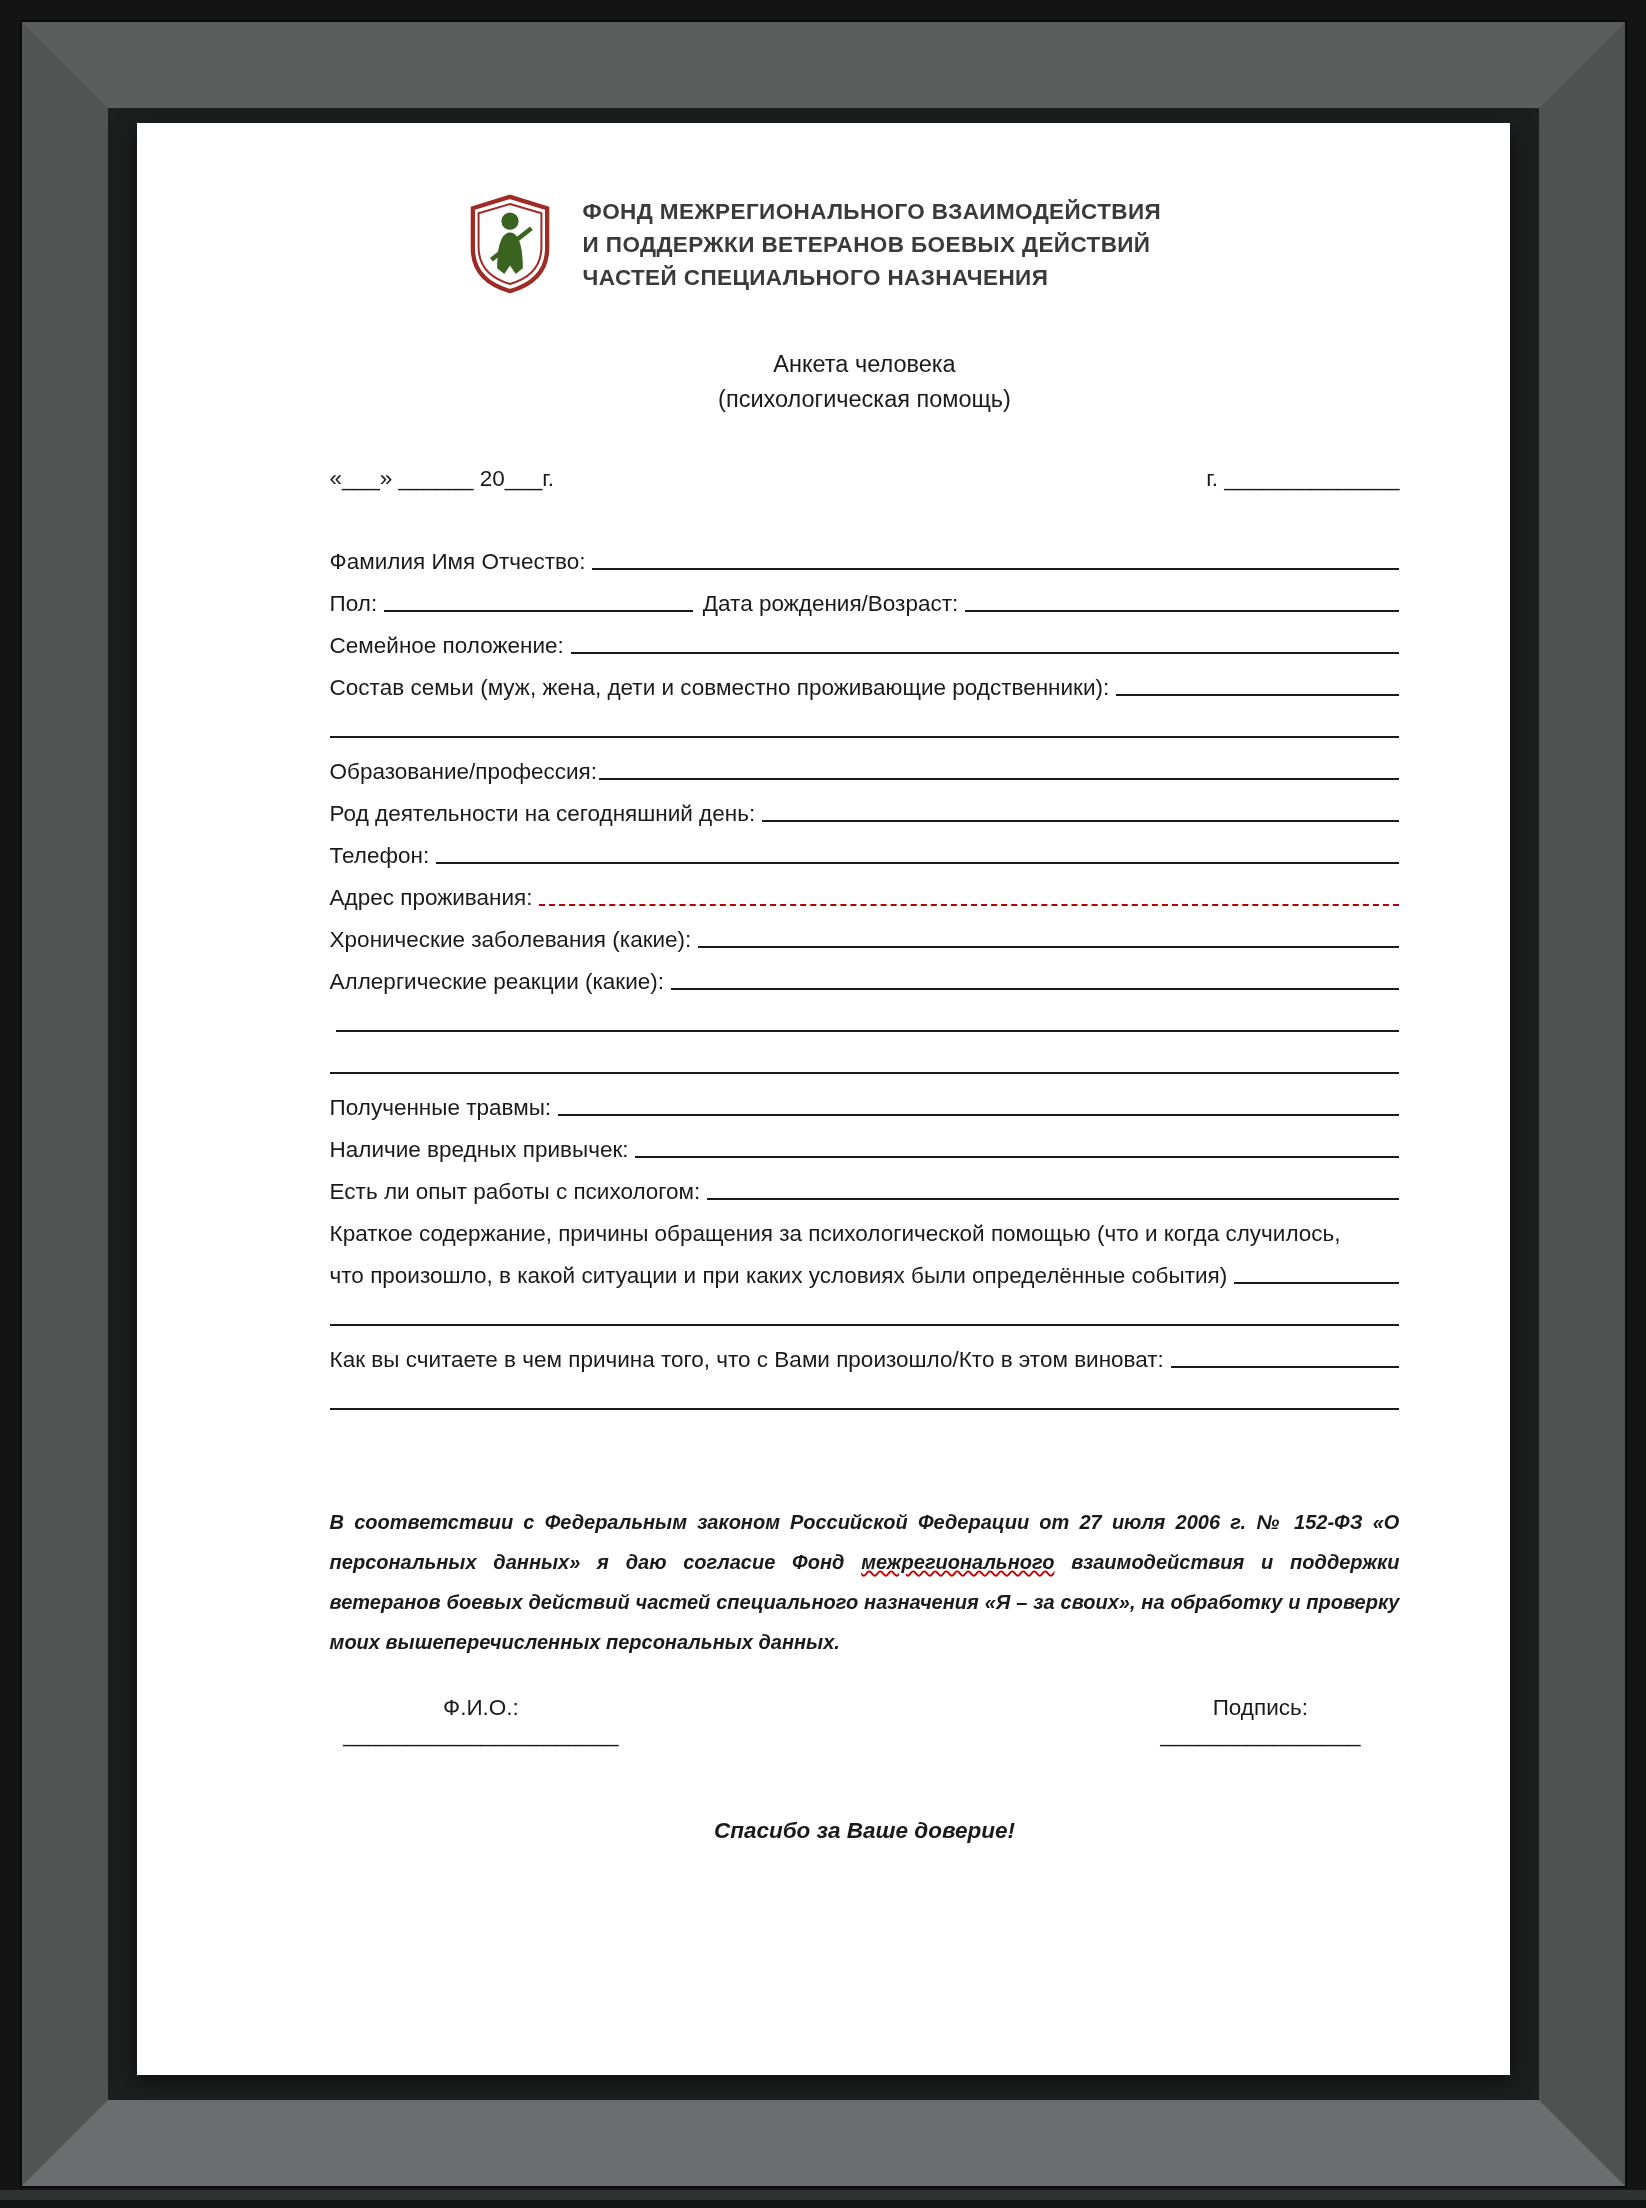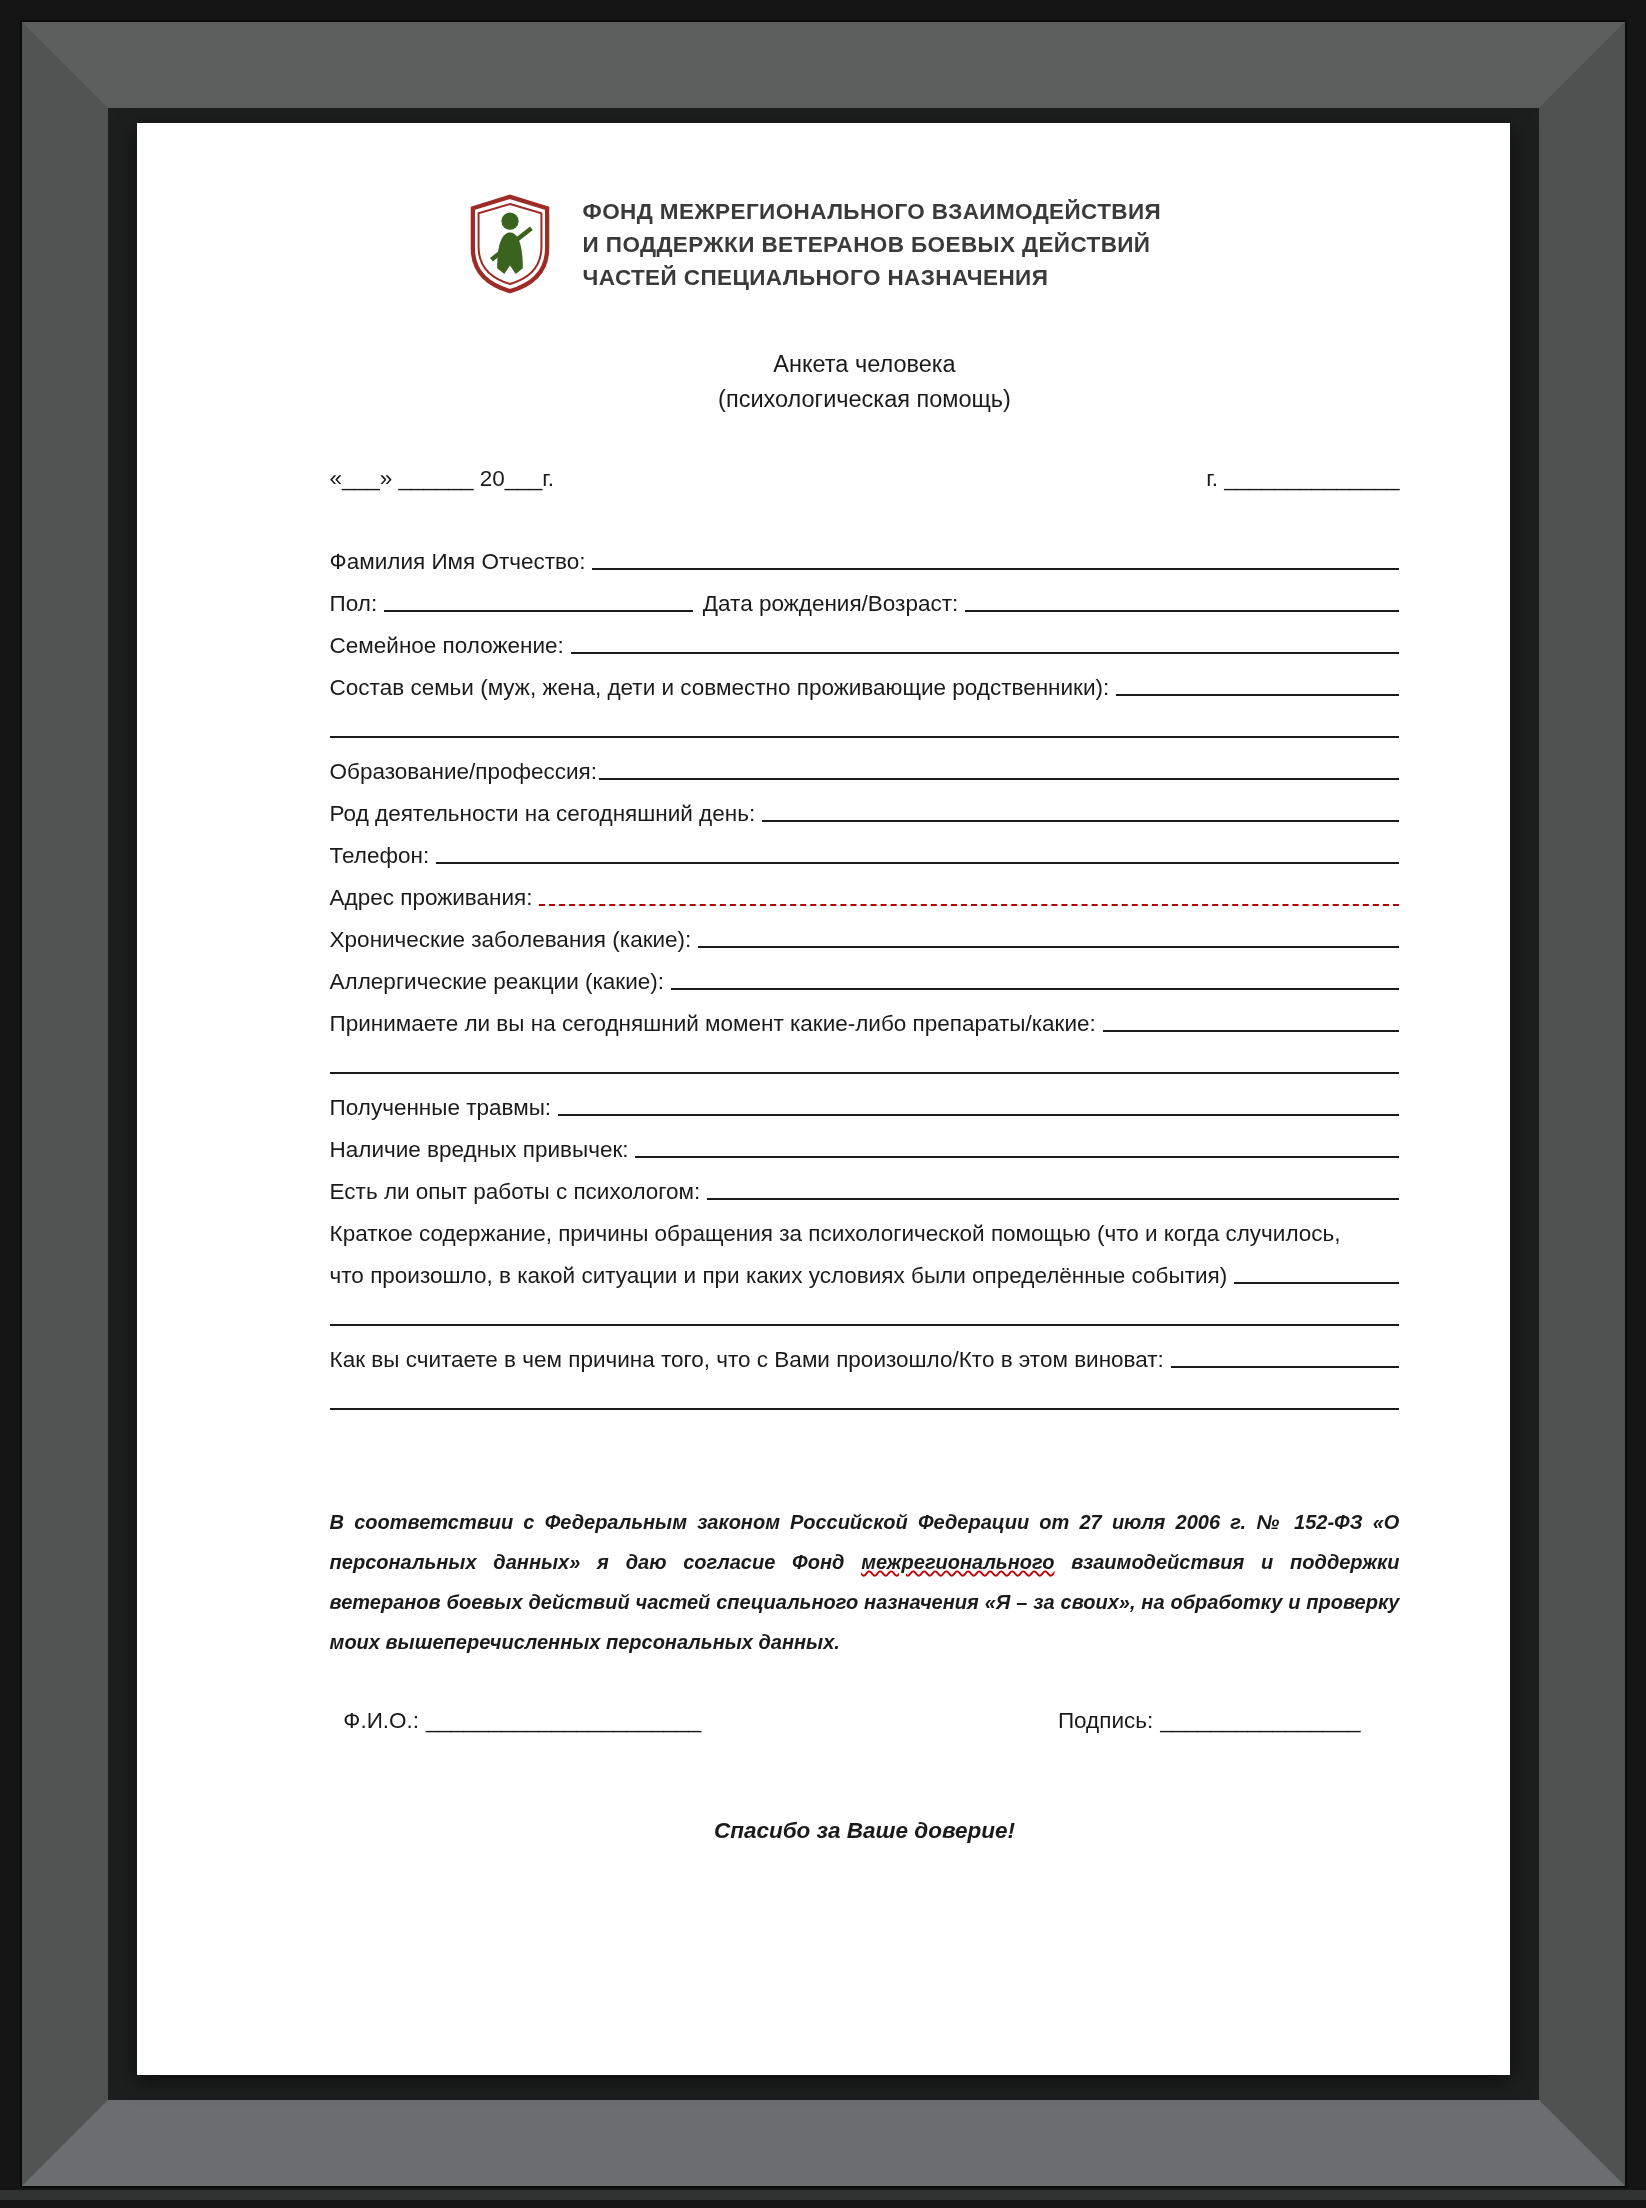--- a/index.html
+++ b/index.html
@@ -71,21 +71,21 @@
   }
   .wavy {
     text-decoration-line:underline;
     text-decoration-style:wavy;
     text-decoration-color:#c00000;
     text-decoration-thickness:2px;
   }
 
   .fio-row { display:flex; justify-content:space-between; margin-top:33px; height:39px;
              padding-left:13.7px; padding-right:39px; font-weight:bold; font-style:normal; }
-  .fio-row .pair { display:flex; align-items:flex-end; gap:7px; font-weight:normal; }
+  .fio-row .pair { display:flex; align-items:center; gap:1px; font-weight:normal;flex-direction:column; }
 
   .thanks { margin-top:84px; text-align:center; font-weight:bold; font-style:italic; font-size:22.5px; }
 </style>
 </head>
 <body>
 
 <div class="scene">
   <div class="frame">
     <div class="mat">
       <div class="page">
@@ -165,21 +165,20 @@
             <span class="lbl">Хронические заболевания (какие):</span>
             <span class="fill"></span>
           </div>
 
           <div class="frow">
             <span class="lbl">Аллергические реакции (какие):</span>
             <span class="fill"></span>
           </div>
 
           <div class="frow">
-            <span class="lbl">Принимаете ли вы на сегодняшний момент какие-либо препараты/какие:</span>
             <span class="fill"></span>
           </div>
 
           <div class="frow blank">
             <span class="fill"></span>
           </div>
 
           <div class="frow">
             <span class="lbl">Полученные травмы:</span>
             <span class="fill"></span>

